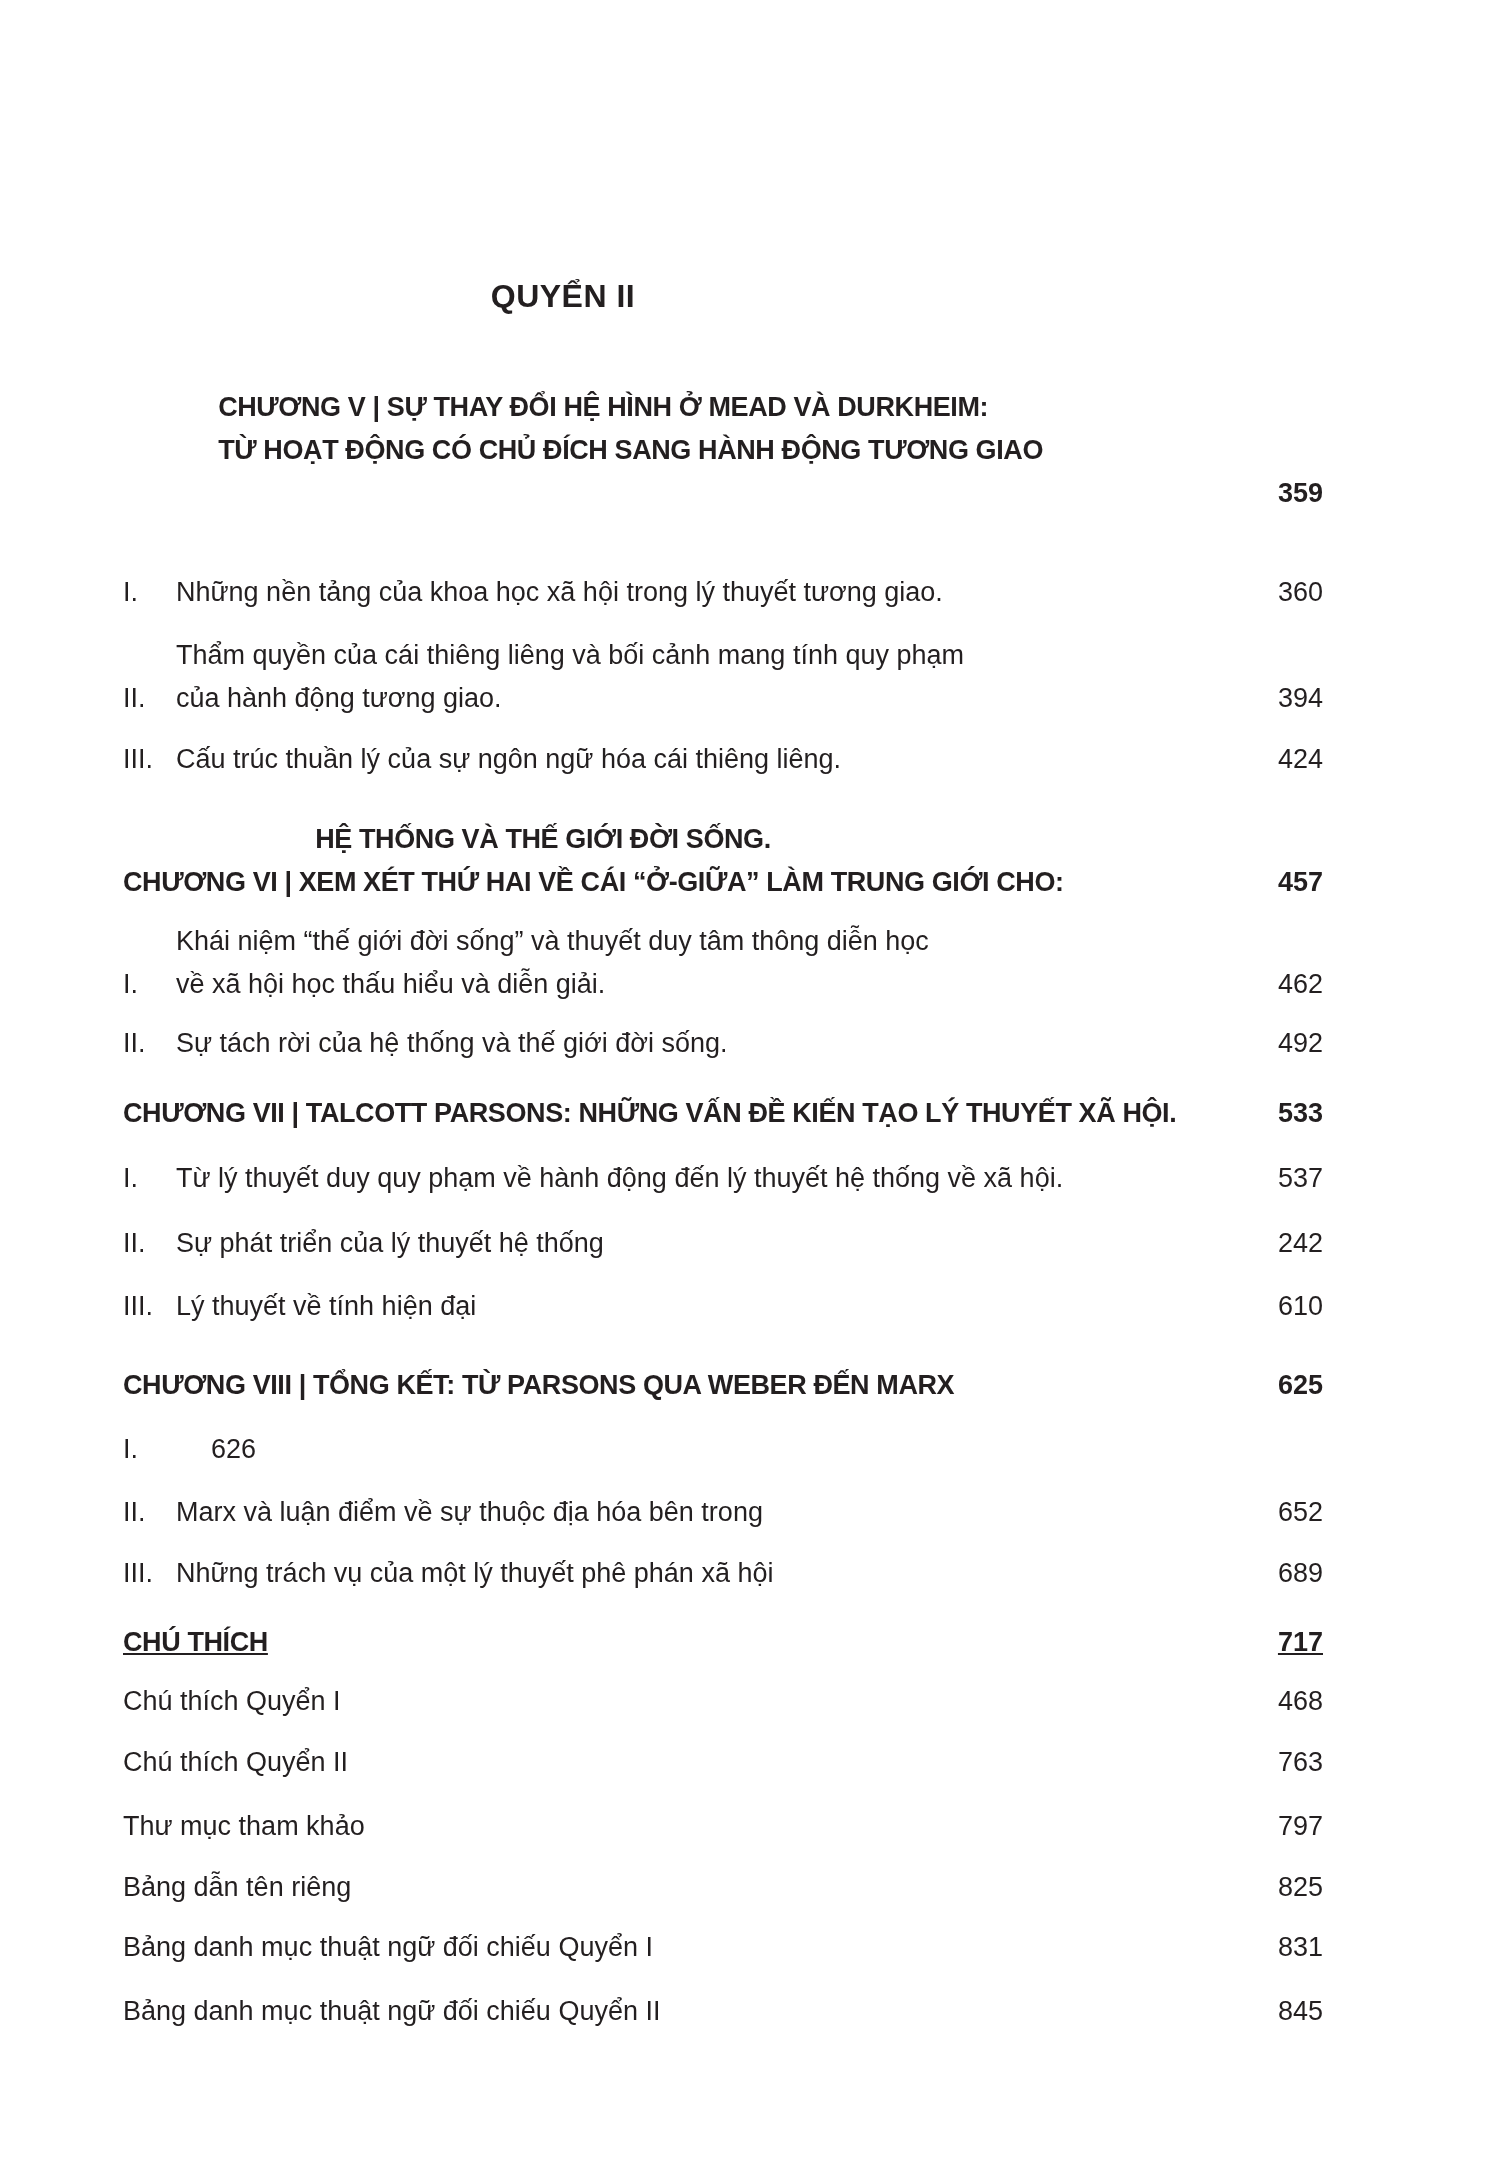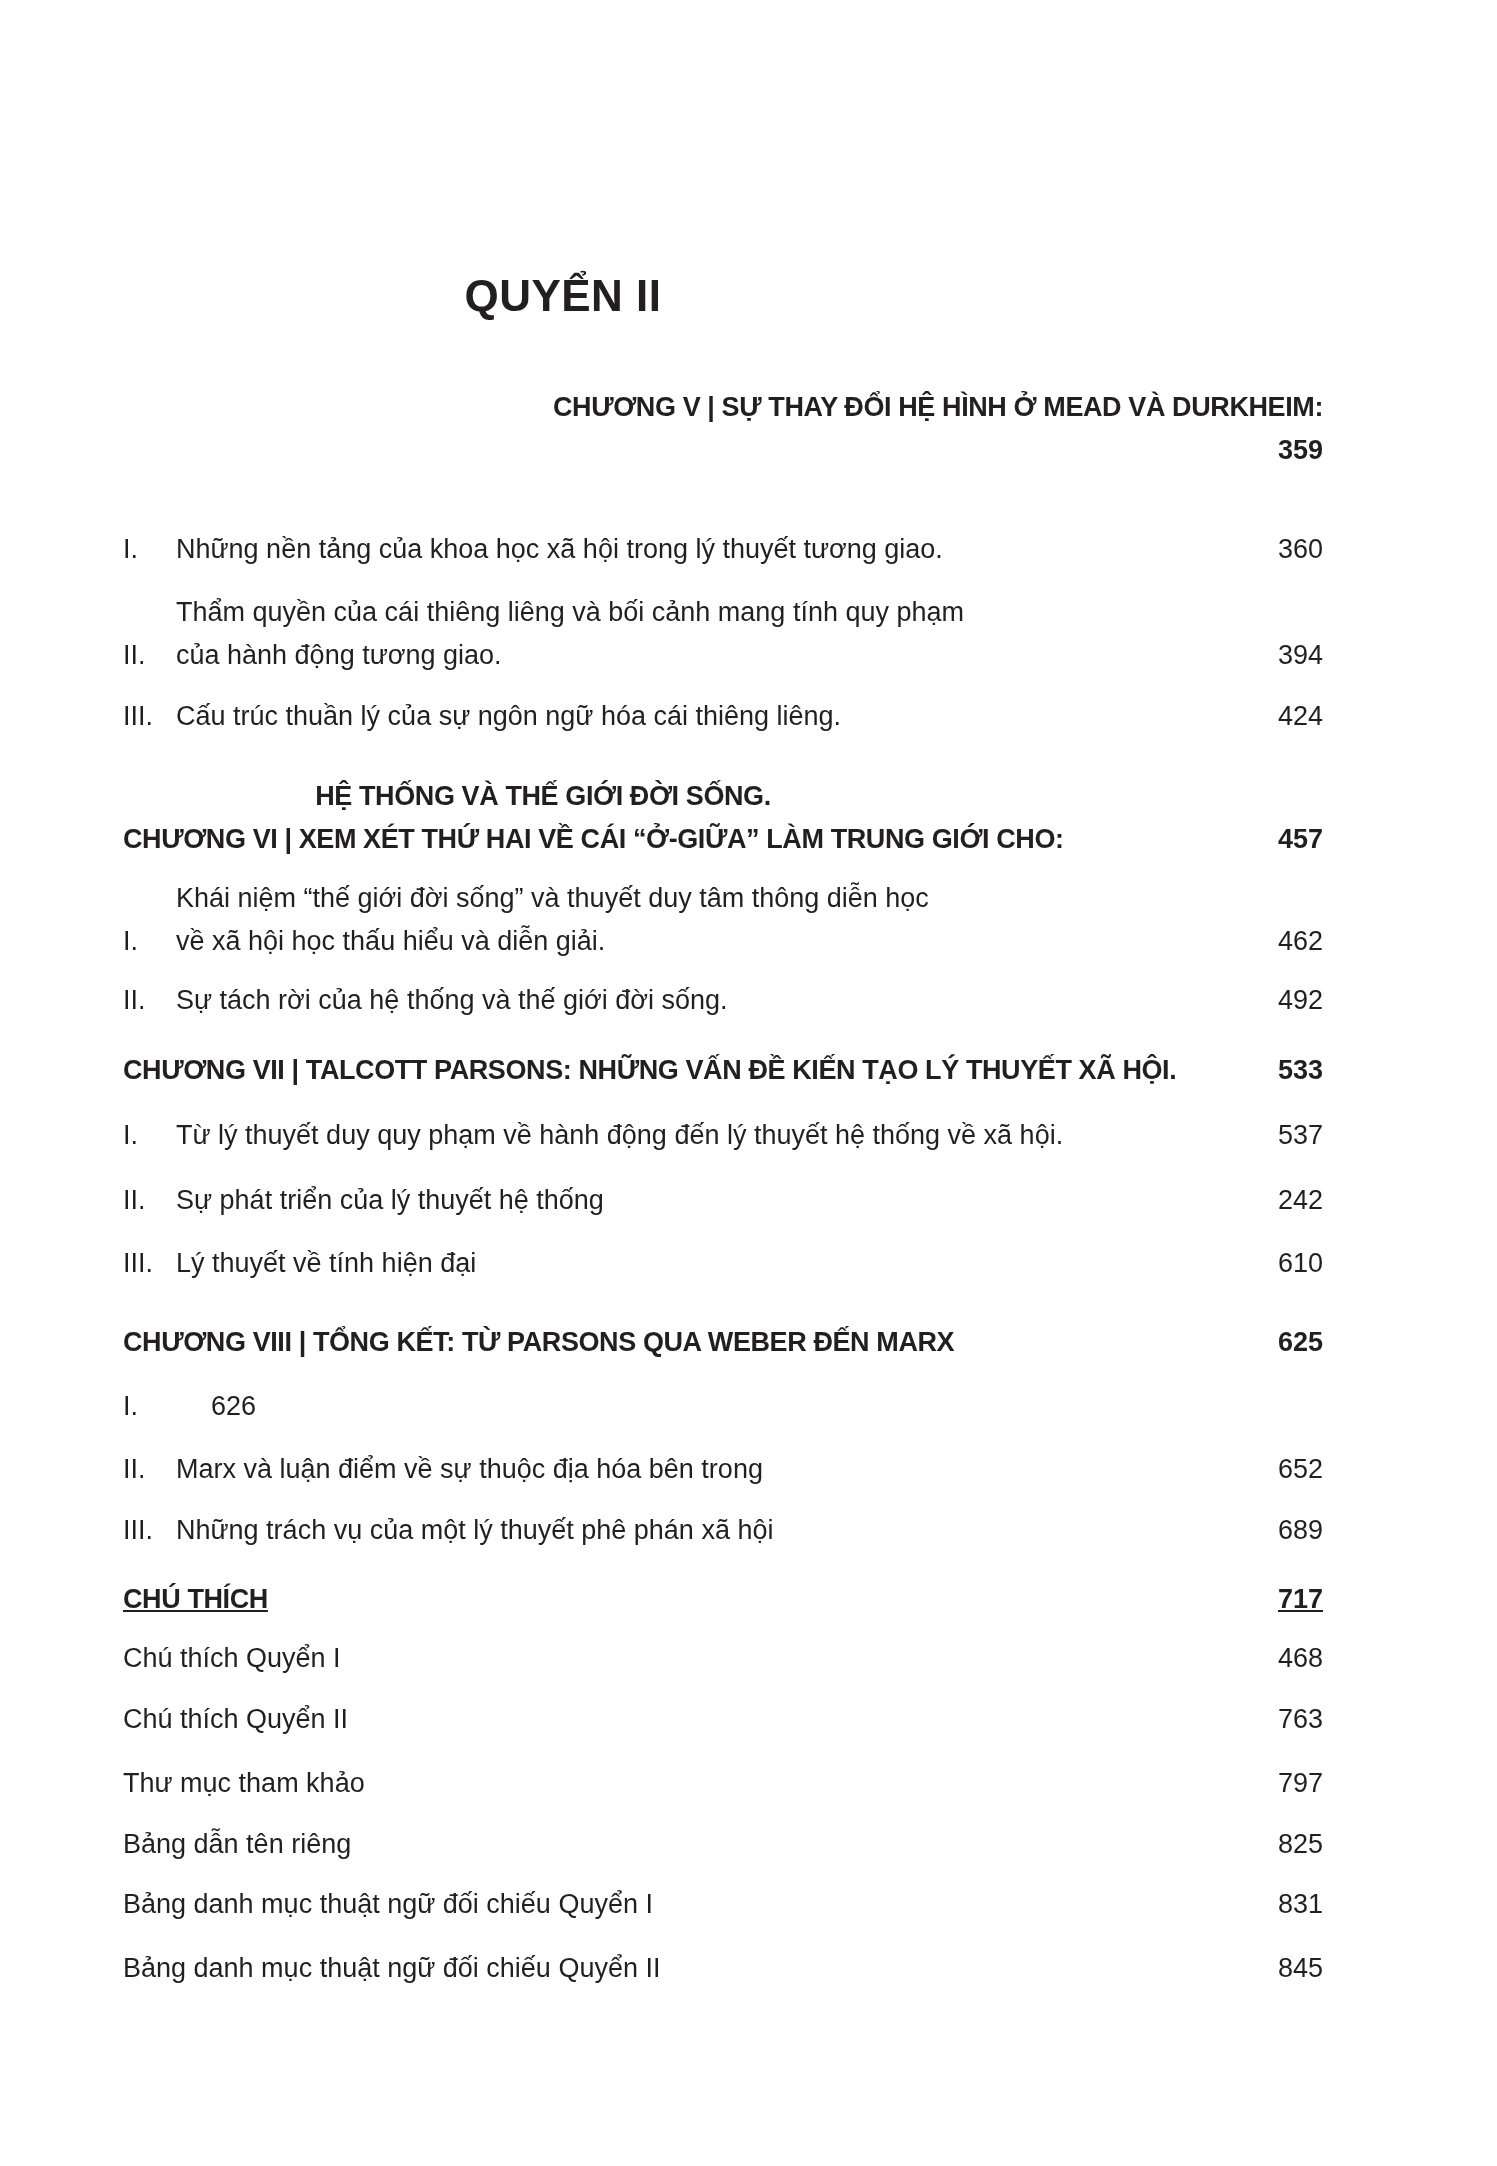--- a/index.html
+++ b/index.html
@@ -14,21 +14,21 @@
     padding: 0 174px 0 123px;
     overflow: hidden;
   }
   .title-wrap {
     margin-top: 268px;
     padding-right: 320px; 
     text-align: center;
   }
   .title-wrap h1 {
     margin: 0;
-    font-size: 44px;
+    font-size: 32px;
     line-height: 56px;
     font-weight: 700;
     letter-spacing: 0.5px;
   }
   #toc { width: 100%; }
   .row {
     display: flex;
     align-items: flex-end;
     font-size: 27px;
     line-height: 43px;
@@ -67,20 +67,21 @@
 <body>
 
 <div class="page">
   <div class="title-wrap">
     <h1>QUYỂN II</h1>
   </div>
   <div id="toc">
       <div class="row chapter">
         <div class="text">
           <div class="line">CHƯƠNG V | SỰ THAY ĐỔI HỆ HÌNH Ở MEAD VÀ DURKHEIM:</div>
+          <div class="line cont">TỪ HOẠT ĐỘNG CÓ CHỦ ĐÍCH SANG HÀNH ĐỘNG TƯƠNG GIAO</div>
         </div>
         <div class="pagenum">359</div>
       </div>
       <div class="row item">
         <span class="num">I.</span>
         <div class="text">
           <div class="line">Những nền tảng của khoa học xã hội trong lý thuyết tương giao.</div>
         </div>
         <div class="pagenum">360</div>
       </div>

